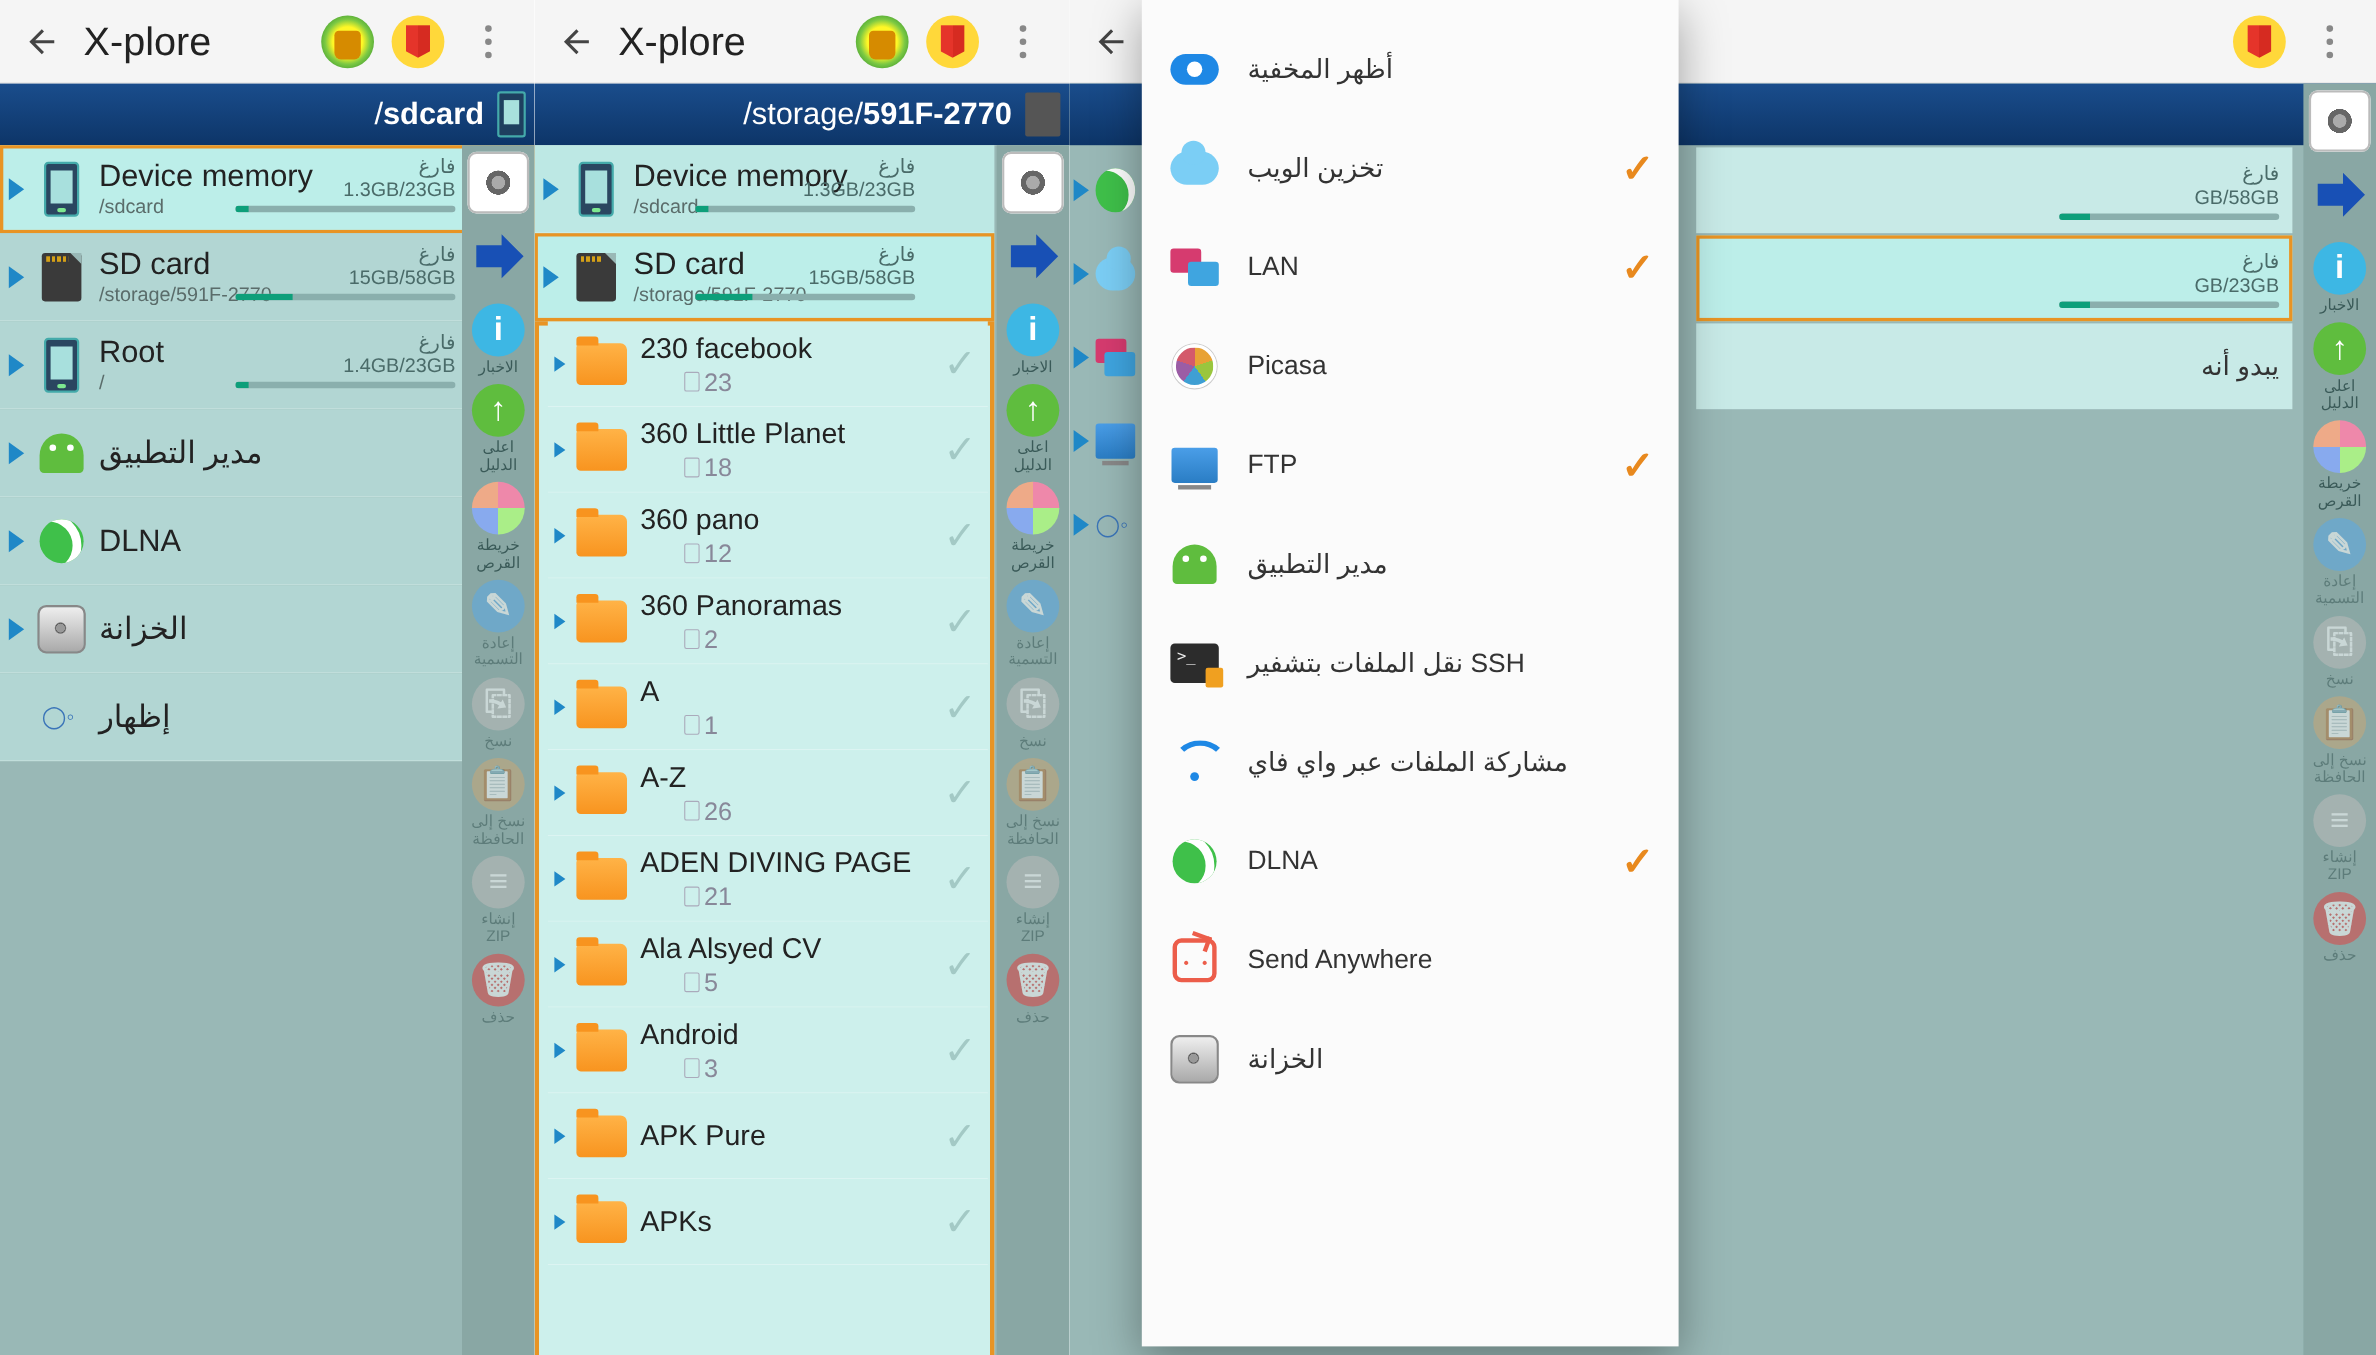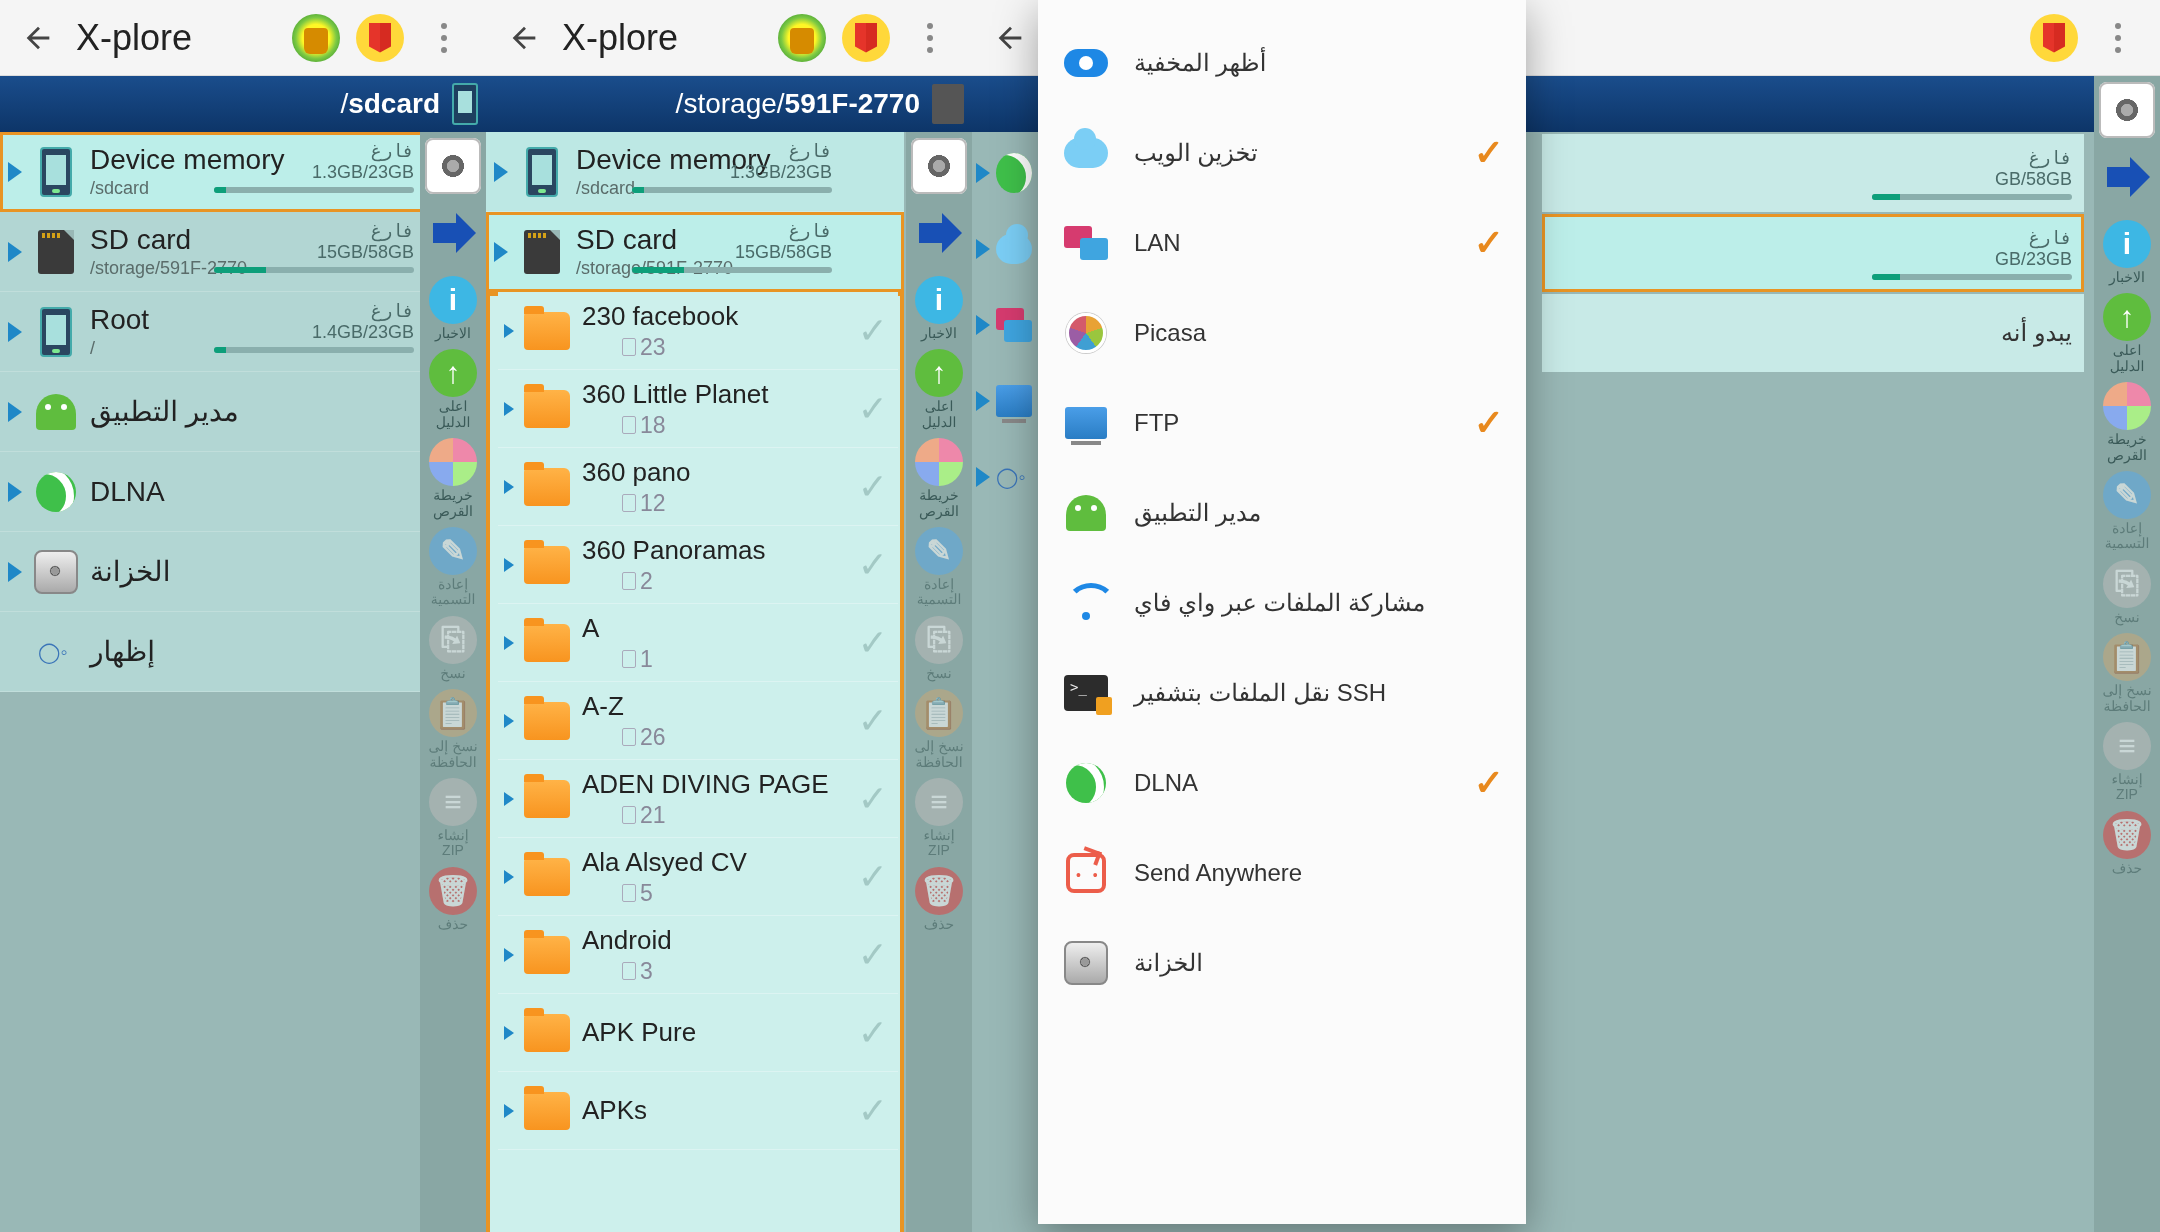--- a/index.html
+++ b/index.html
@@ -53,21 +53,21 @@
   .android-icon::before { left:9px;} .android-icon::after { right:9px;}
   .dlna-icon { width:40px; height:40px; background:#3fc04a; border-radius:50%; position:relative; overflow:hidden;}
   .dlna-icon::after { content:''; position:absolute; width:44px; height:44px; border:8px solid #fff; border-radius:50%; top:-6px; left:-22px;}
   .vault-icon { width:44px; height:44px; background:linear-gradient(#eee,#aaa); border-radius:8px; border:2px solid #888; position:relative;}
   .vault-icon::after { content:''; position:absolute; top:10px; left:10px; width:18px; height:18px; border-radius:50%; background:radial-gradient(circle,#999 30%,#555 34%,#999 40%,transparent 44%);}
   .show-icon { width:36px; color:#3a74b8; font-size:20px; }
   .row-body { flex:1; }
   .row-title { font-size:28px; color:#222; font-weight:500; }
   .row-sub { font-size:18px; color:#5a6c6a; margin-top:2px; }
   .row-right { position:absolute; right:72px; top:8px; text-align:right; }
-  .ar-label { font-size:18px; color:#4a6b69; direction:rtl;font-family:Liberation Mono, monospace;}
+  .ar-label { font-size:18px; color:#4a6b69; direction:rtl;}
   .size-label { font-size:18px; color:#4a6b69; }
   .bar { width:200px; height:6px; background:#8aafad; margin-top:4px; border-radius:3px; overflow:hidden;}
   .bar-fill { height:100%; background:#0d9f7a; }
 
   
   .folder-row { display:flex; align-items:center; padding:6px 4px 6px 26px; min-height:78px; background:#cdf0ec; position:relative; border-bottom:1px solid rgba(255,255,255,0.3); margin: 0 6px 0 12px;}
   .folder-row:first-of-type { margin-top:0; }
   .folder-icon { width:46px; height:38px; background:linear-gradient(#ffb347,#f8941f); border-radius:4px 6px 4px 4px; position:relative; margin-right:12px;}
   .folder-icon::before { content:''; position:absolute; top:-6px; left:0; width:20px; height:8px; background:#f8941f; border-radius:3px 3px 0 0;}
   .folder-tri { width:10px; border-left:10px solid #1f88c7; border-top:7px solid transparent; border-bottom:7px solid transparent; margin-right:6px; position:absolute; left:6px;}
@@ -614,29 +614,29 @@
     <div class="pop-check">✓</div>
       </div>
       <div class="popup-row">
         <div class="pop-icon">
           <div class="android-icon"></div>
         </div>
     <div class="pop-label">مدير التطبيق</div>
     </div>
       <div class="popup-row">
         <div class="pop-icon">
+          <div class="ssh-icon"></div>
+        </div>
+    <div class="pop-label">نقل الملفات بتشفير SSH</div>
+    </div>
+      <div class="popup-row">
+        <div class="pop-icon">
           <div class="wifi-icon"></div>
         </div>
     <div class="pop-label">مشاركة الملفات عبر واي فاي</div>
-    </div>
-      <div class="popup-row">
-        <div class="pop-icon">
-          <div class="ssh-icon"></div>
-        </div>
-    <div class="pop-label">نقل الملفات بتشفير SSH</div>
     </div>
       <div class="popup-row">
         <div class="pop-icon">
           <div class="dlna-icon"></div>
         </div>
     <div class="pop-label">DLNA</div>
     <div class="pop-check">✓</div>
       </div>
       <div class="popup-row">
         <div class="pop-icon">

